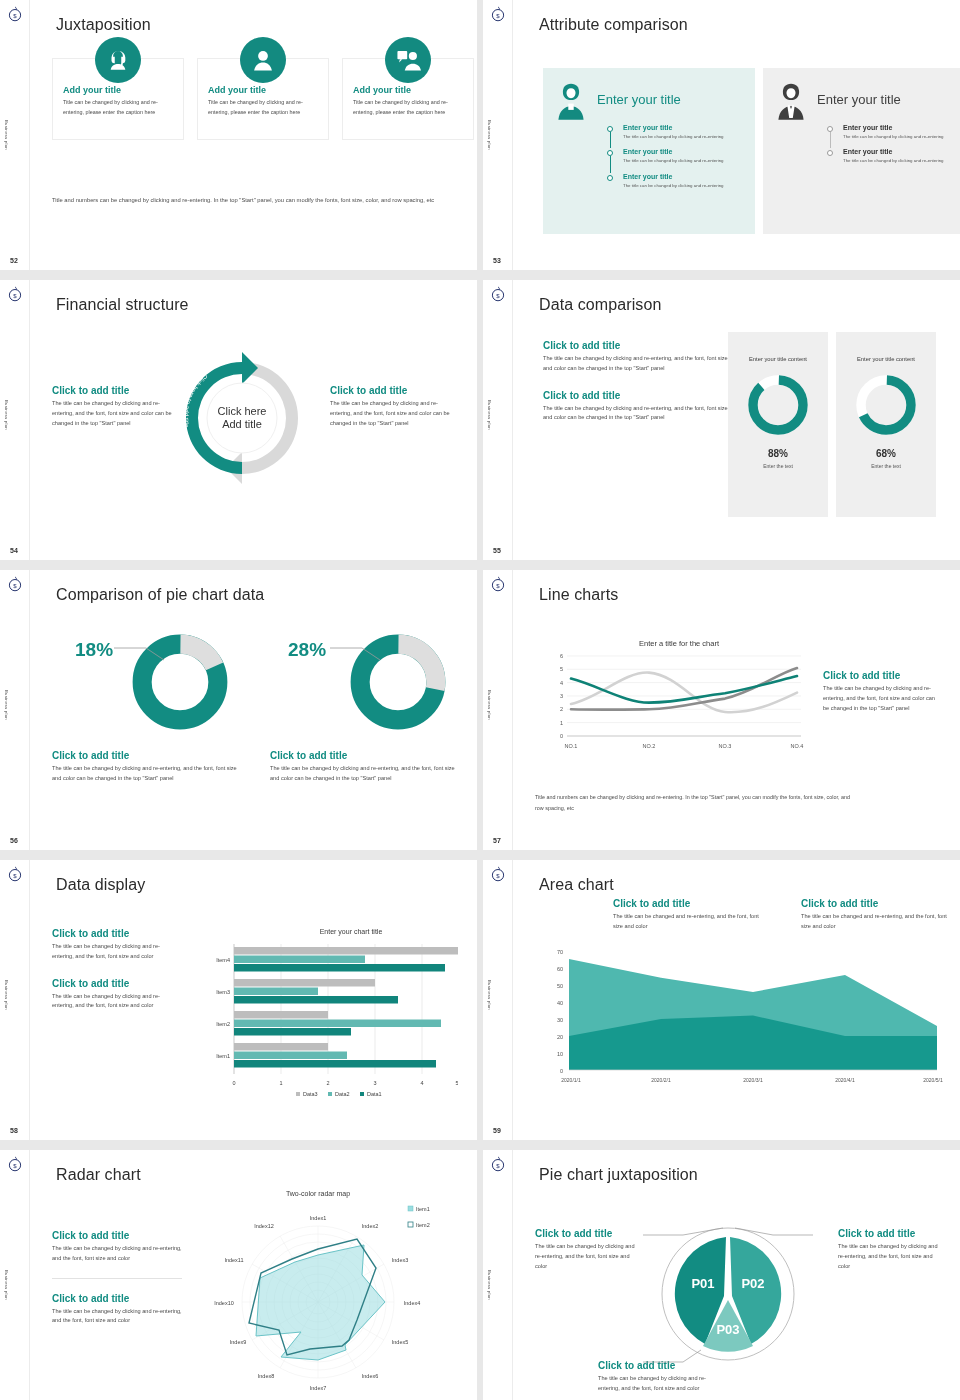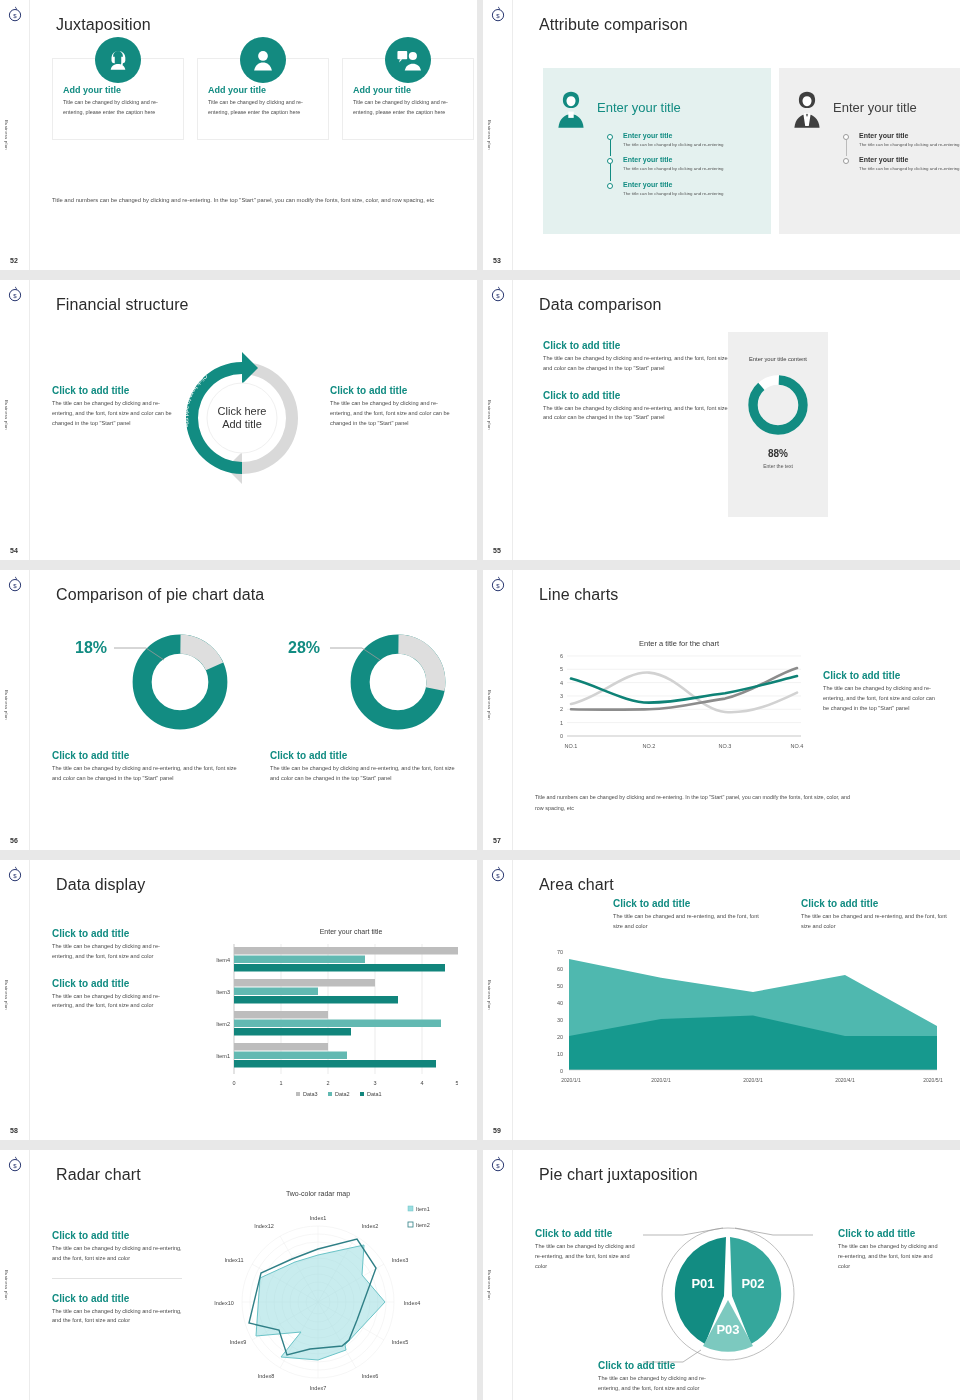--- a/index.html
+++ b/index.html
@@ -62,21 +62,21 @@
     width:46px; height:46px; border-radius:50%; background:#138a80;
     display:flex; align-items:center; justify-content:center;
   }
   .foot-note {
     position:absolute; left:52px; top:195px; width:390px;
     font-size:5.8px; color:#4c4c4c; line-height:2;
   }
 
   
   .attr-wrap { position:absolute; left:60px; top:68px; display:flex; gap:8px; }
-  .attr-box { width:228px; height:166px; padding:20px 10px; position:relative; }
+  .attr-box { width:212px; height:166px; padding:12px 10px; position:relative; }
   .attr-box.left { background:#e4f1ef; }
   .attr-box.right { background:#efefef; }
   .attr-head { display:flex; align-items:flex-start; gap:8px; }
   .attr-head .big { font-size:13px; font-weight:300; margin-top:12px; }
   .attr-list { margin-left:52px; margin-top:4px; }
   .attr-item { position:relative; padding-left:18px; margin-bottom:8px; }
   .attr-item .dot {
     position:absolute; left:2px; top:2px; width:6px; height:6px;
     border-radius:50%; border:1px solid #9a9a9a; background:#fff;
   }
@@ -94,21 +94,21 @@
   .dc-left { position:absolute; left:60px; top:60px; width:185px; }
   .dc-left .blk { margin-bottom:16px; }
   .dc-cards { position:absolute; left:245px; top:52px; display:flex; gap:8px; }
   .dc-card {
     width:100px; height:185px; background:#efefef;
     display:flex; flex-direction:column; align-items:center; padding-top:24px;
   }
   .dc-card .cap { font-size:5.8px; color:#3a3a3a; margin-bottom:10px; }
   .dc-card .pct { font-size:10px; font-weight:bold; color:#333; margin-top:10px; }
   .dc-card .sub { font-size:5px; color:#555; margin-top:4px; }
-  .pielabel { font-size:16px; font-weight:bold; color:#128c82; }
+  .pielabel { font-size:19px; font-weight:bold; color:#128c82; }
 
   
   .lc-note { position:absolute; left:52px; top:222px; width:320px; font-size:5.4px; color:#4c4c4c; line-height:2; }
   .lc-side { position:absolute; left:340px; top:100px; width:118px; }
 
   
   .dd-left { position:absolute; left:52px; top:68px; width:128px; }
   .dd-left .blk { margin-bottom:16px; }
 
   
@@ -324,20 +324,29 @@
     <div class="dc-cards">
       <div class="dc-card">
         <div class="cap">Enter your title content</div>
         <svg width="66" height="66" viewBox="0 0 42 42">
           <circle cx="21" cy="21" r="15.9" fill="none" stroke="#ffffff" stroke-width="6"></circle>
           <circle cx="21" cy="21" r="15.9" fill="none" stroke="#128c82" stroke-width="6" stroke-dasharray="87.9 12.1" stroke-dashoffset="25"></circle>
         </svg>
         <div class="pct">88%</div>
         <div class="sub">Enter the text</div>
       </div>
+      <div class="dc-card">
+        <div class="cap">Enter your title content</div>
+        <svg width="66" height="66" viewBox="0 0 42 42">
+          <circle cx="21" cy="21" r="15.9" fill="none" stroke="#ffffff" stroke-width="6"></circle>
+          <circle cx="21" cy="21" r="15.9" fill="none" stroke="#128c82" stroke-width="6" stroke-dasharray="67.9 32.1" stroke-dashoffset="25"></circle>
+        </svg>
+        <div class="pct">68%</div>
+        <div class="sub">Enter the text</div>
+      </div>
     </div>
     <div class="pageno">55</div>
   </div>
 
   <div class="slide">
     <div class="railbar"></div>
     <div class="logo">
       <svg viewBox="0 0 24 24" width="18" height="18">
           <circle cx="12" cy="13.5" r="7.5" fill="none" stroke="#22306b" stroke-width="1.3"></circle>
           <path d="M12 2.5c1.6 1.2 2.3 2.6 1.6 3.8" fill="none" stroke="#22306b" stroke-width="1.2"></path>

